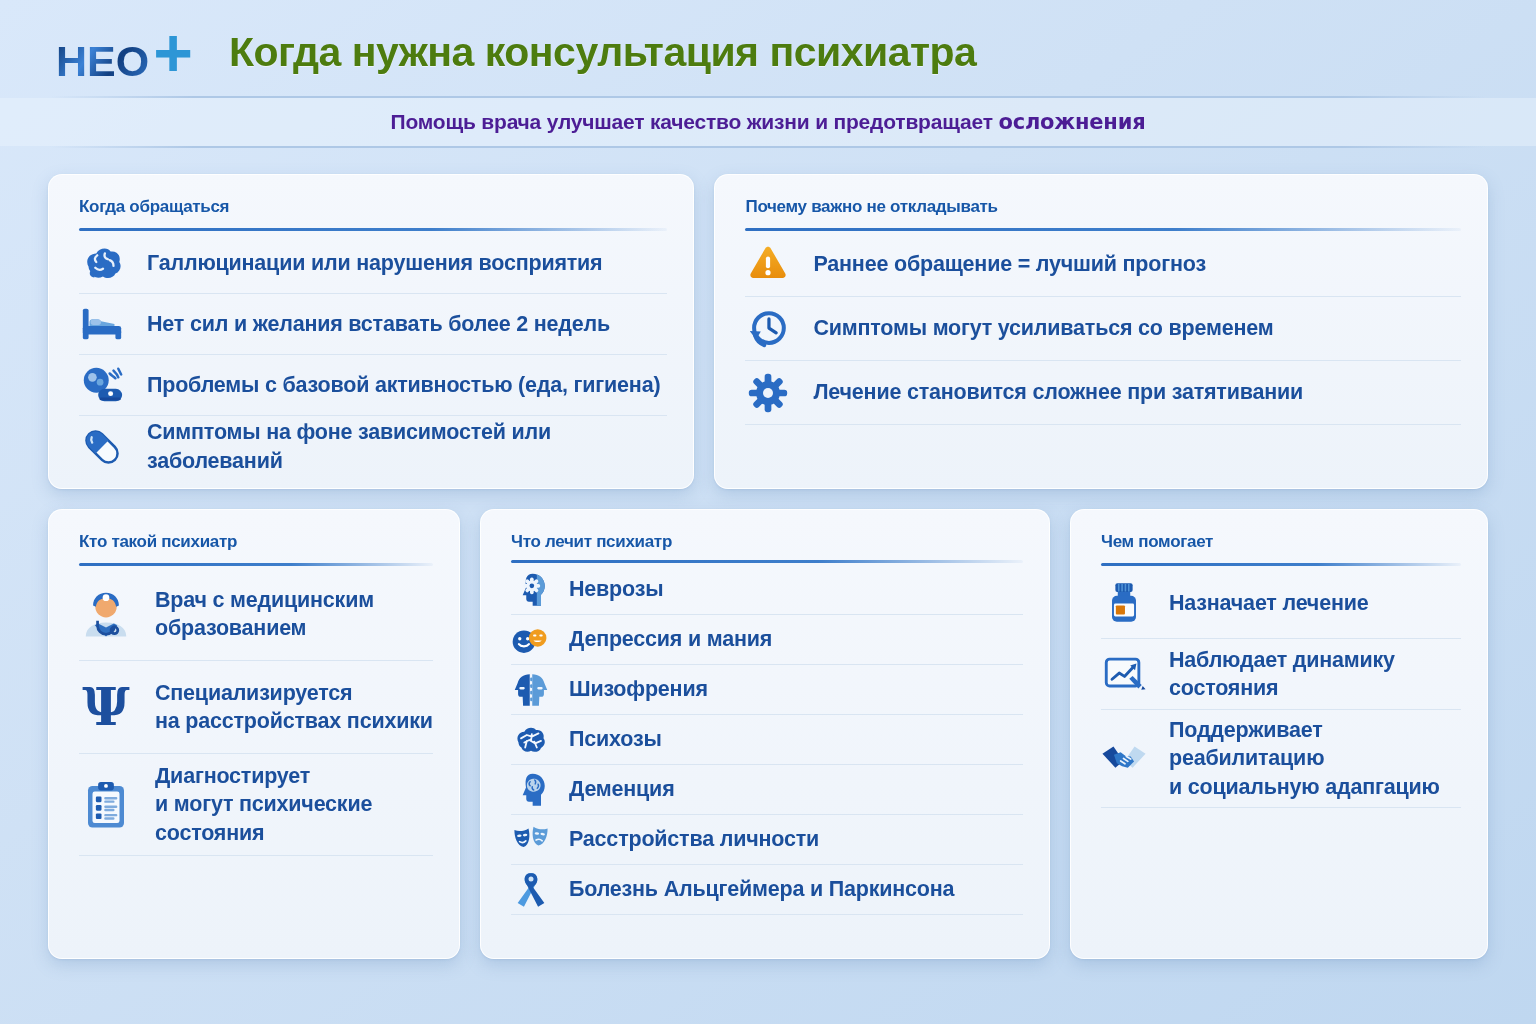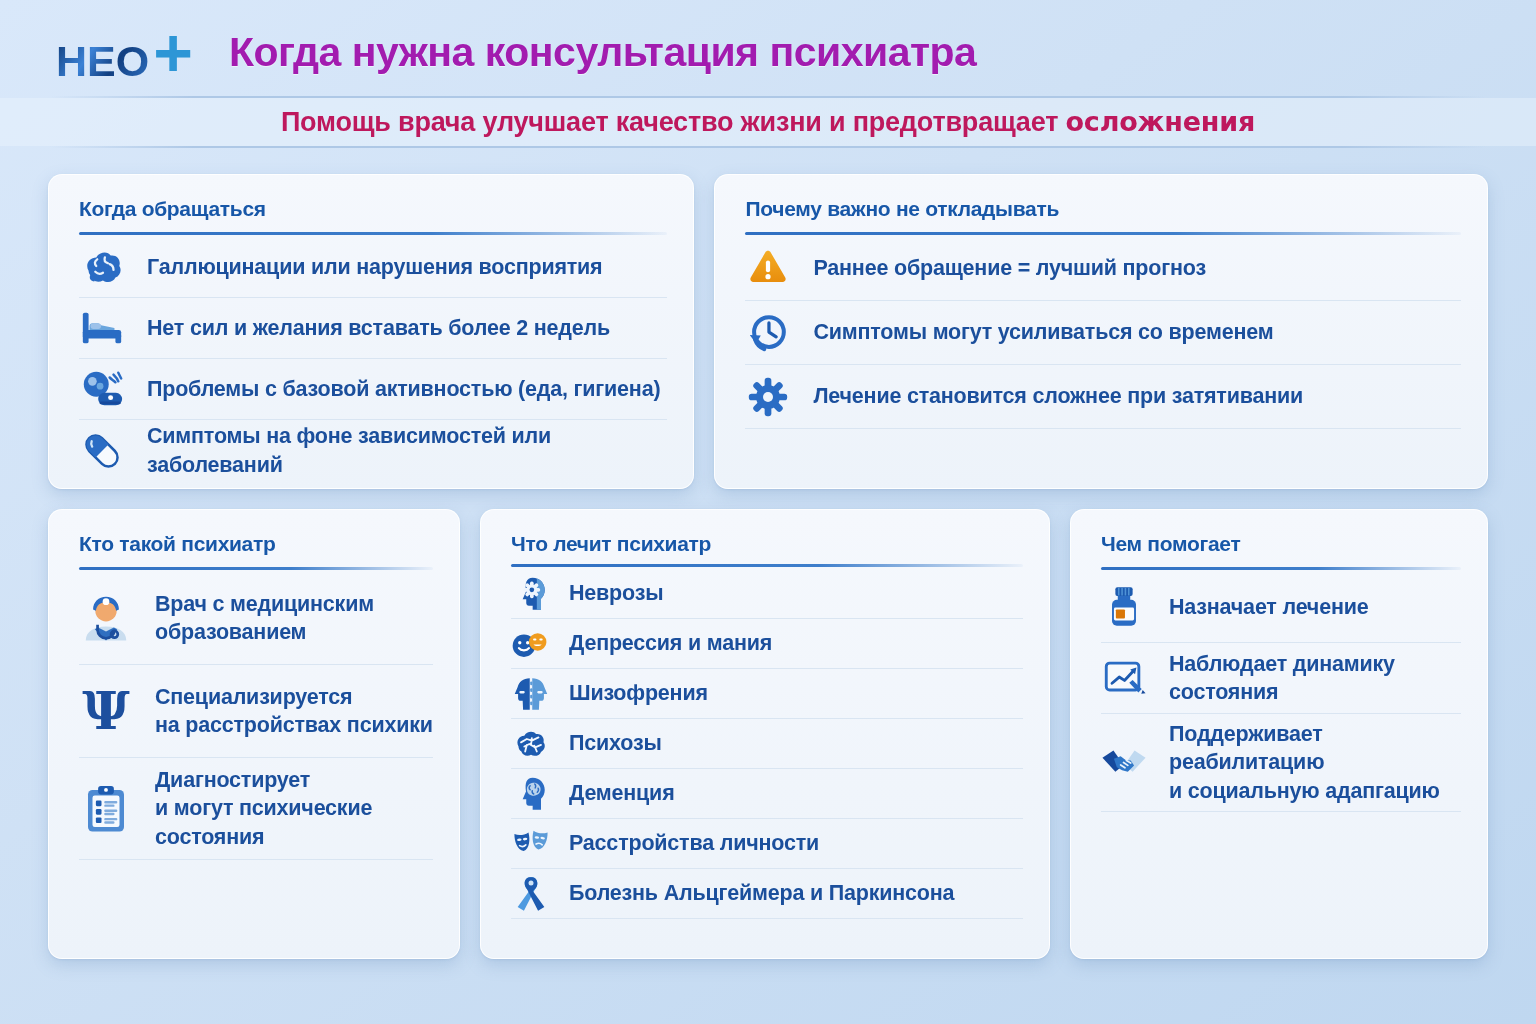--- a/index.html
+++ b/index.html
@@ -16,49 +16,49 @@
     font-size: 43px; font-weight: 900; letter-spacing: 0; color: #1c4f9e;
   }
   @supports ((-webkit-background-clip: text) or (background-clip: text)) {
     .logo-neo {
       background: linear-gradient(125deg, #0e3a77 0%, #3b82d6 35%, #123f80 62%, #2e72c4 100%);
       -webkit-background-clip: text; background-clip: text; color: transparent;
     }
   }
   .logo-plus { font-size: 68px; font-weight: 900; color: #2d96d6; margin-left: 4px; }
   .page-title {
-    font-size: 41px; font-weight: 800; color: #a21caf; margin: 0;
+    font-size: 41px; font-weight: 800; color: #4d7c0f; margin: 0;
     letter-spacing: -0.5px; text-shadow: 0 1px 0 rgba(255,255,255,0.55);
   }
   .hr { height: 2px; margin: 0 50px;
     background: linear-gradient(90deg, rgba(160,190,225,0) 0%, #aec8e6 10%, #aec8e6 90%, rgba(160,190,225,0) 100%);
   }
   .hr-top { margin-top: 12px; }
   .subtitle-band { height: 48px; display: flex; align-items: center; justify-content: center;
     background: rgba(236,244,252,0.45); }
-  .subtitle { font-size: 27px; font-weight: 700; color: #be185d; margin: 0; letter-spacing: -0.2px; }
+  .subtitle { font-size: 21px; font-weight: 700; color: #4c1d95; margin: 0; letter-spacing: -0.2px; }
   .subtitle .em { font-family: "DejaVu Sans", sans-serif; font-weight: 700; }
   
   .row { display: flex; gap: 20px; margin: 0 48px; }
   .row-top { margin-top: 26px; }
   .row-top .card { height: 315px; }
   .row-bottom { margin-top: 20px; border-radius: 8px; }
   .row-bottom .card { height: 450px; }
   .card-when { width: 711px; }
   .card-why { width: 852px; }
   .card-who { width: 412px; }
   .card-treats { width: 570px; }
   .card-helps { width: 418px; }
   .card {
     background: linear-gradient(180deg, #f5f8fd 0%, #edf3fa 100%);
     border-radius: 14px; border: 1px solid rgba(255,255,255,0.9);
     box-shadow: 0 6px 16px rgba(96,136,185,0.25), 0 1px 2px rgba(96,136,185,0.15);
     padding: 20px 26px 0 30px; overflow: hidden;
   }
-  .card h2 { font-size: 21px; font-weight: 800; color: #1757a8; margin: 2px 0 11px; letter-spacing: -0.3px; }
+  .card h2 { font-size: 17px; font-weight: 800; color: #1757a8; margin: 2px 0 11px; letter-spacing: -0.3px; }
   .card-treats h2 { margin-bottom: 8px; }
   .trule { height: 3px; border-radius: 2px; margin-bottom: 2px;
     background: linear-gradient(90deg, #2f6fc2 0%, #3e7ecb 60%, rgba(62,126,203,0.05) 100%);
   }
   ul.items { list-style: none; margin: 0; padding: 0; }
   .items li { display: flex; align-items: center; gap: 22px; border-bottom: 1px solid #d9e5f2; }
   .card-when  .items li { height: 61px; }
   .card-when  .items li:last-child { border-bottom: none; }
   .card-why   .items li { height: 64px; }
   .card-who   .items li { min-height: 93px; padding: 8px 0; }

